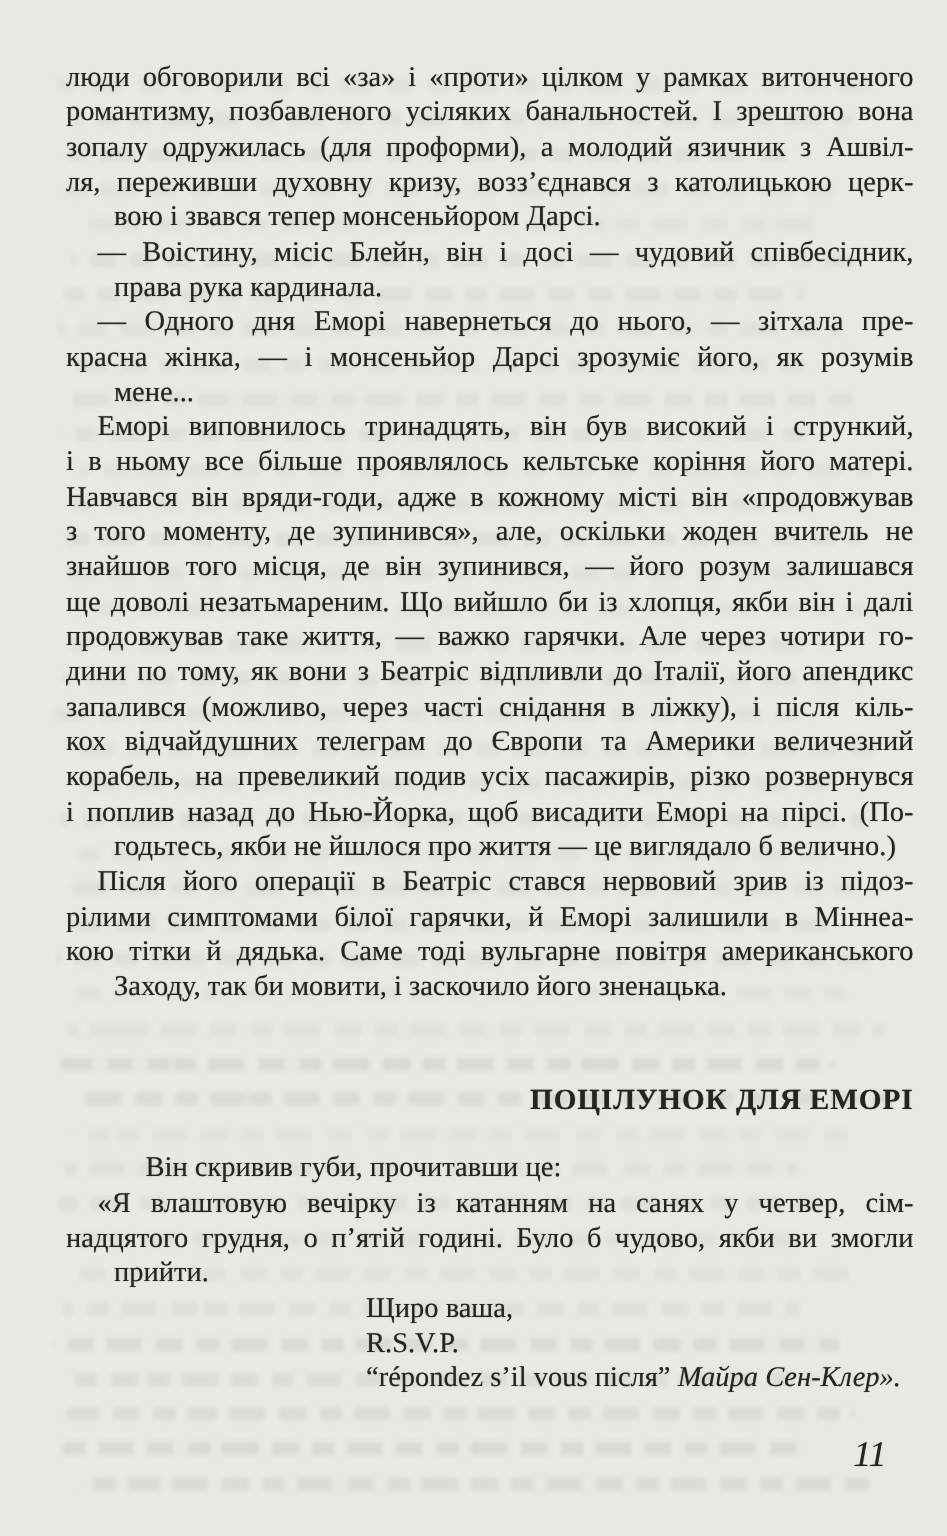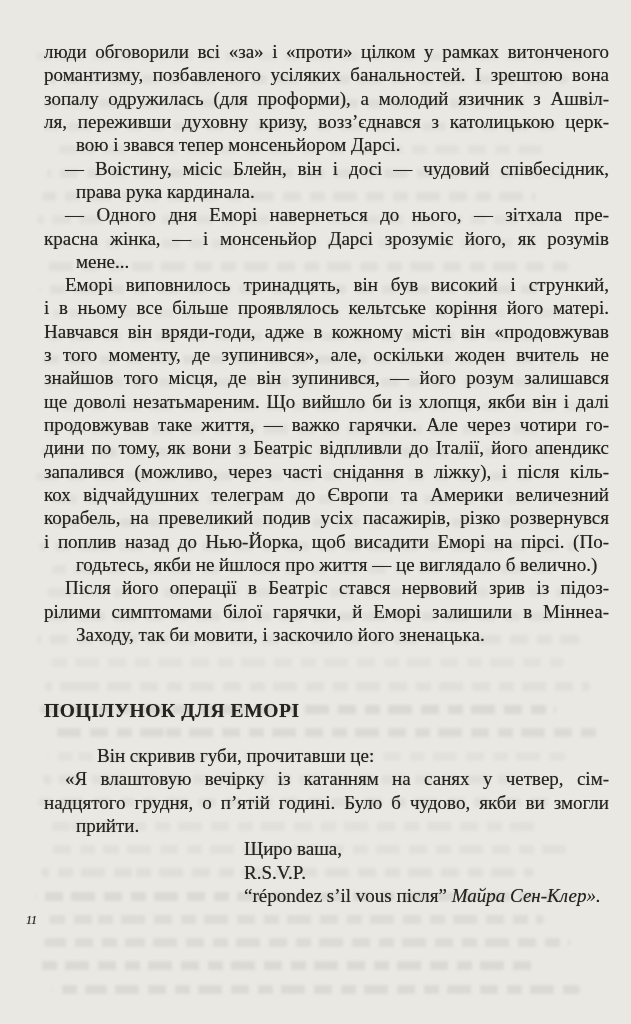--- a/index.html
+++ b/index.html
@@ -28,32 +28,32 @@
   }
   .para { margin:0; }
   .line {
     line-height:23.32px; height:23.32px; overflow:hidden;
     text-align:justify; text-align-last:justify;
   }
   .line.last { text-align-last:left;margin-left:32px; }
   .line.indent { padding-left:21px; }
   .heading {
     margin-top:52px;
-    text-align:left; font-weight:bold;
+    text-align:right; font-weight:bold;
     font-size:19.5px; letter-spacing:0.6px; line-height:26px;
   }
   .after-heading { margin-top:20px; }
   .closing .cl-line {
     padding-left:200px; line-height:23.32px; height:23.32px;
     text-align:center; text-align-last:left;
   }
   .italic { font-style:italic; }
   .pagenum {
-    margin-top:6px; text-align:left;
-    font-style:italic; font-size:12px;
+    margin-top:26px; text-align:right;
+    font-style:italic; font-size:24px;
     position:relative; left:-18px;
   }
 </style>
 </head>
 <body style="--paper: #e9e8e3; --ink: #26241f;">
 
 <div class="page"></div>
 <div class="bleed-layer">
     <div class="bleed-row" style="top: 52px; left: 36px; width: 548px; opacity: 0.09; background: repeating-linear-gradient(90deg, rgb(168, 165, 154) 0px, rgb(168, 165, 154) 15px, transparent 15px, transparent 23px, rgb(168, 165, 154) 23px, rgb(168, 165, 154) 47px, transparent 47px, transparent 56px, rgb(168, 165, 154) 56px, rgb(168, 165, 154) 74px, transparent 74px, transparent 83px) 0px;"></div>
     <div class="bleed-row" style="top: 75.32px; left: 49px; width: 519px; opacity: 0.127; background: repeating-linear-gradient(90deg, rgb(168, 165, 154) 0px, rgb(168, 165, 154) 15px, transparent 15px, transparent 23px, rgb(168, 165, 154) 23px, rgb(168, 165, 154) 47px, transparent 47px, transparent 56px, rgb(168, 165, 154) 56px, rgb(168, 165, 154) 74px, transparent 74px, transparent 83px) 37px;"></div>
@@ -127,20 +127,21 @@
         <div class="line">дини по тому, як вони з Беатріс відпливли до Італії, його апендикс</div>
         <div class="line">запалився (можливо, через часті снідання в ліжку), і після кіль-</div>
         <div class="line">кох відчайдушних телеграм до Європи та Америки величезний</div>
         <div class="line">корабель, на превеликий подив усіх пасажирів, різко розвернувся</div>
         <div class="line">і поплив назад до Нью-Йорка, щоб висадити Еморі на пірсі. (По-</div>
         <div class="line last">годьтесь, якби не йшлося про життя — це виглядало б велично.)</div>
       </div>
       <div class="para">
         <div class="line indent">Після його операції в Беатріс стався нервовий зрив із підоз-</div>
         <div class="line">рілими симптомами білої гарячки, й Еморі залишили в Міннеа-</div>
+        <div class="line">кою тітки й дядька. Саме тоді вульгарне повітря американського</div>
         <div class="line last">Заходу, так би мовити, і заскочило його зненацька.</div>
       </div>
     </div>
 
   <div class="heading">ПОЦІЛУНОК ДЛЯ ЕМОРІ</div>
 
   <div class="after-heading">
       <div class="para">
         <div class="line last indent">Він скривив губи, прочитавши це:</div>
       </div>

